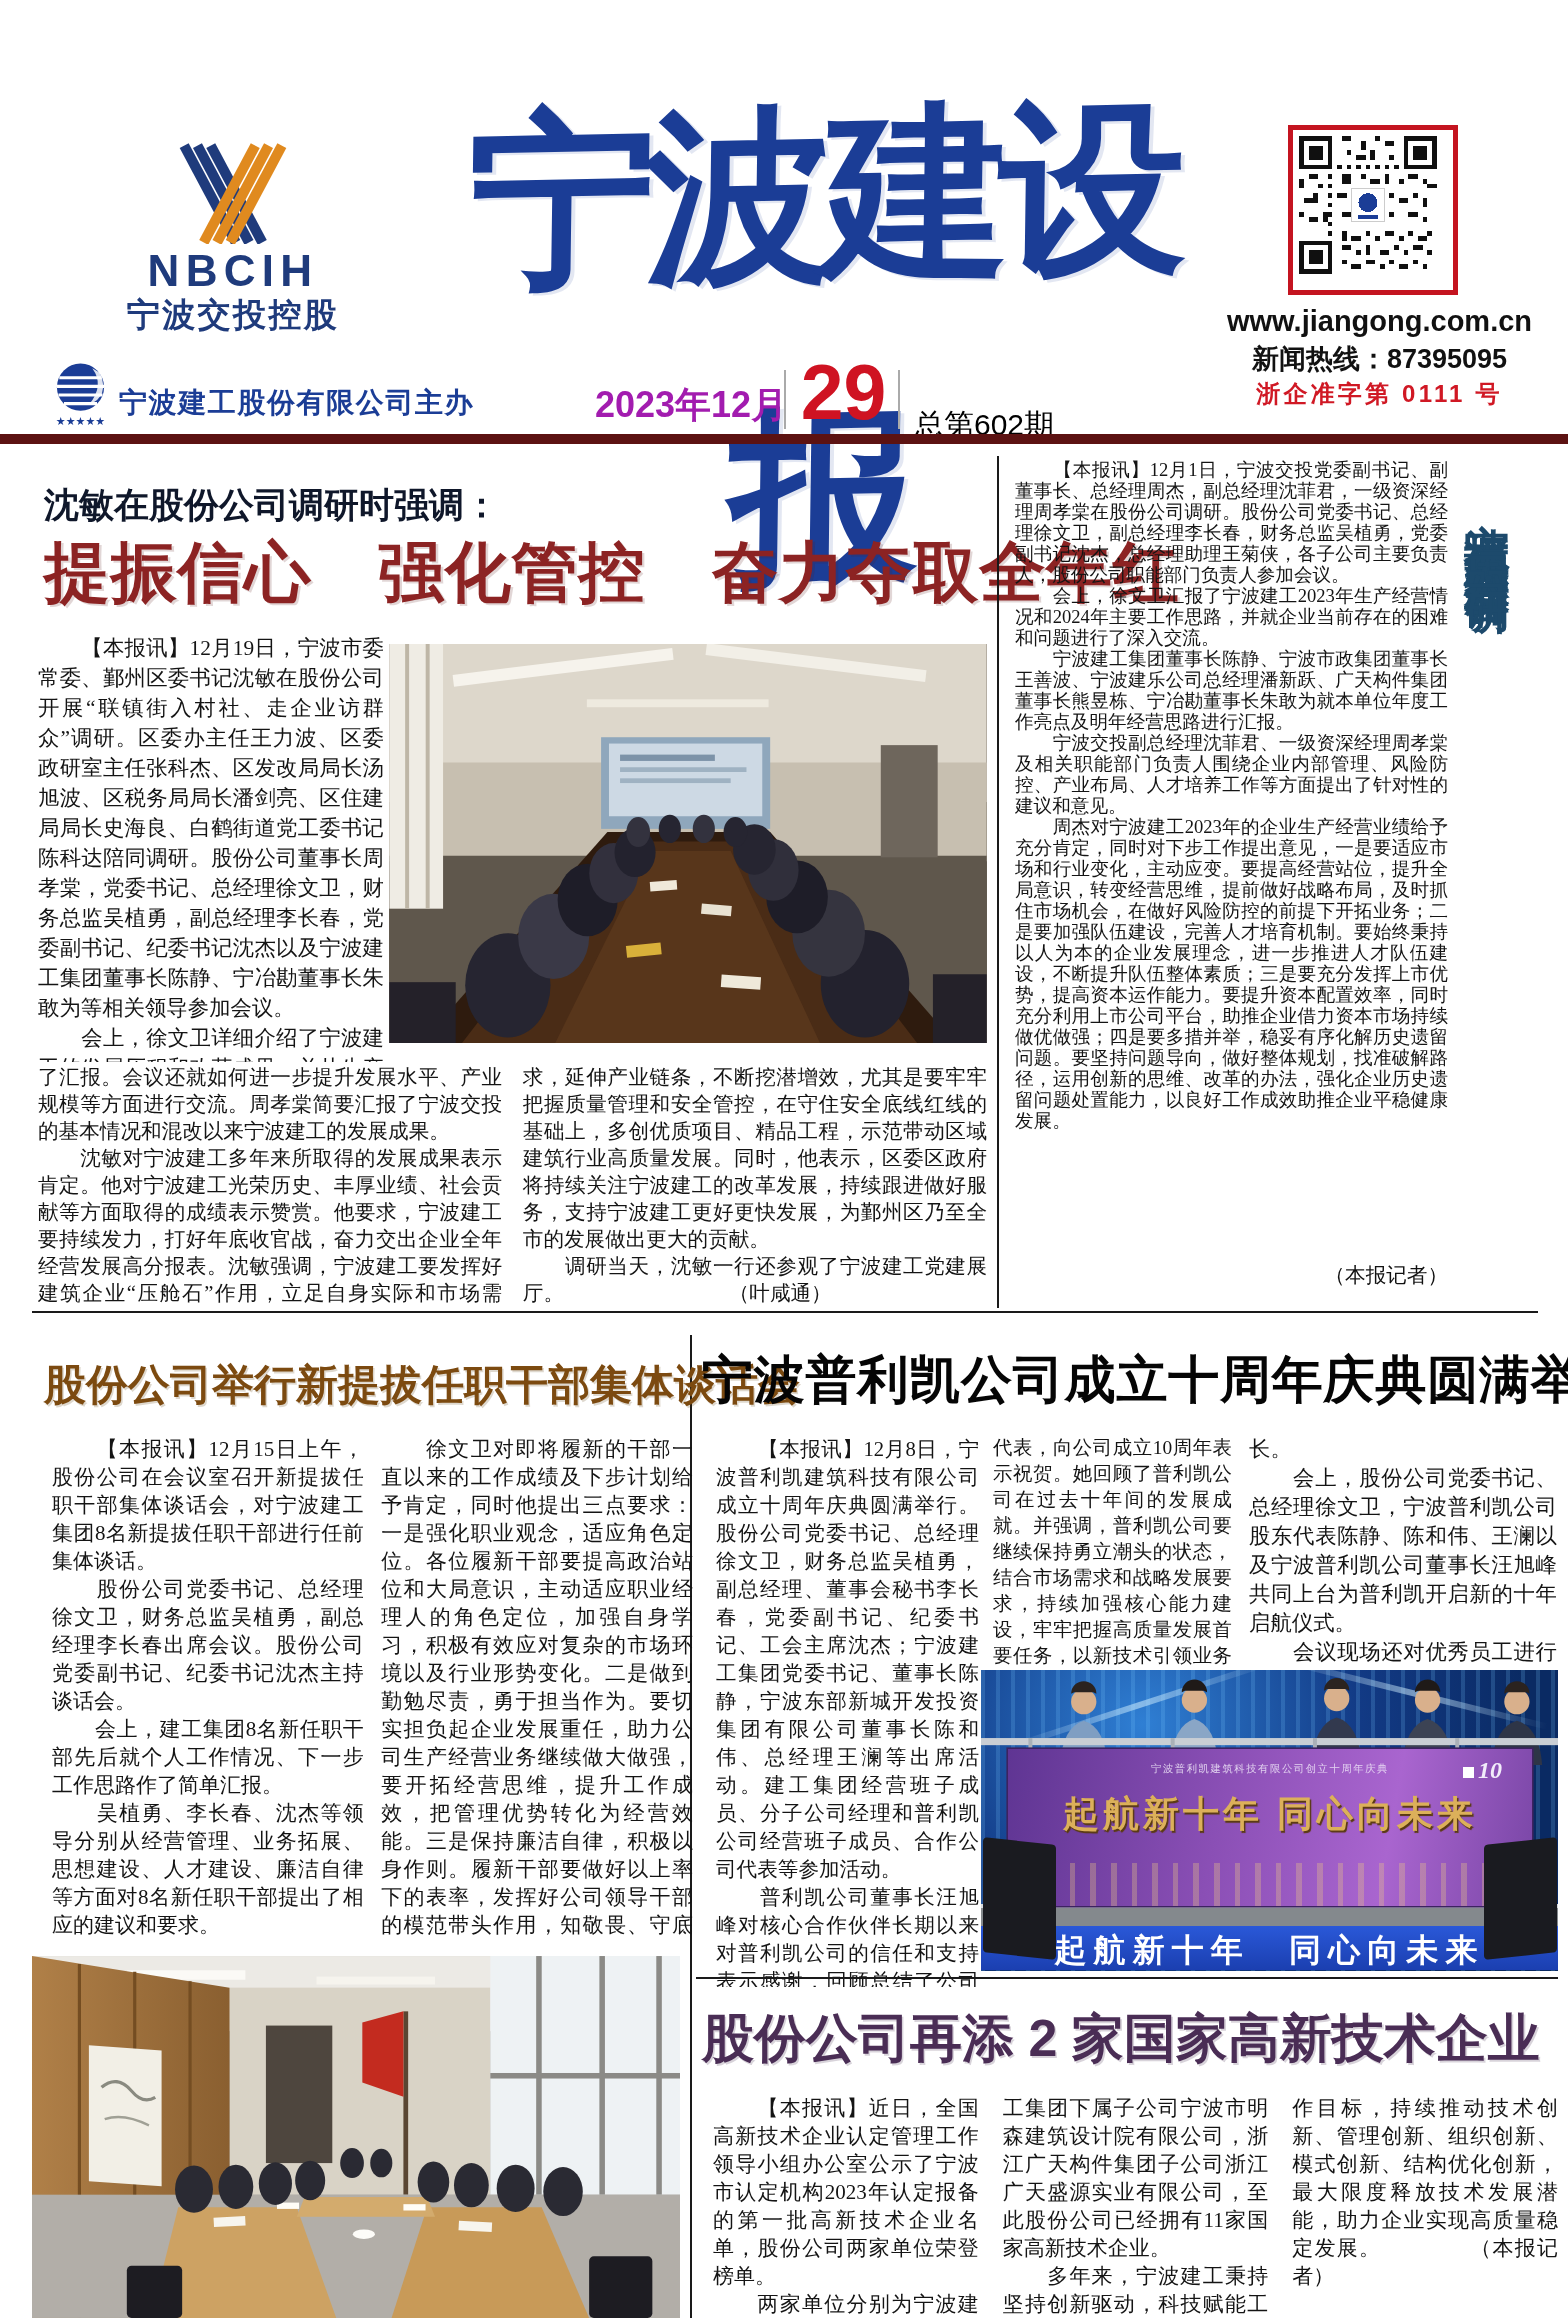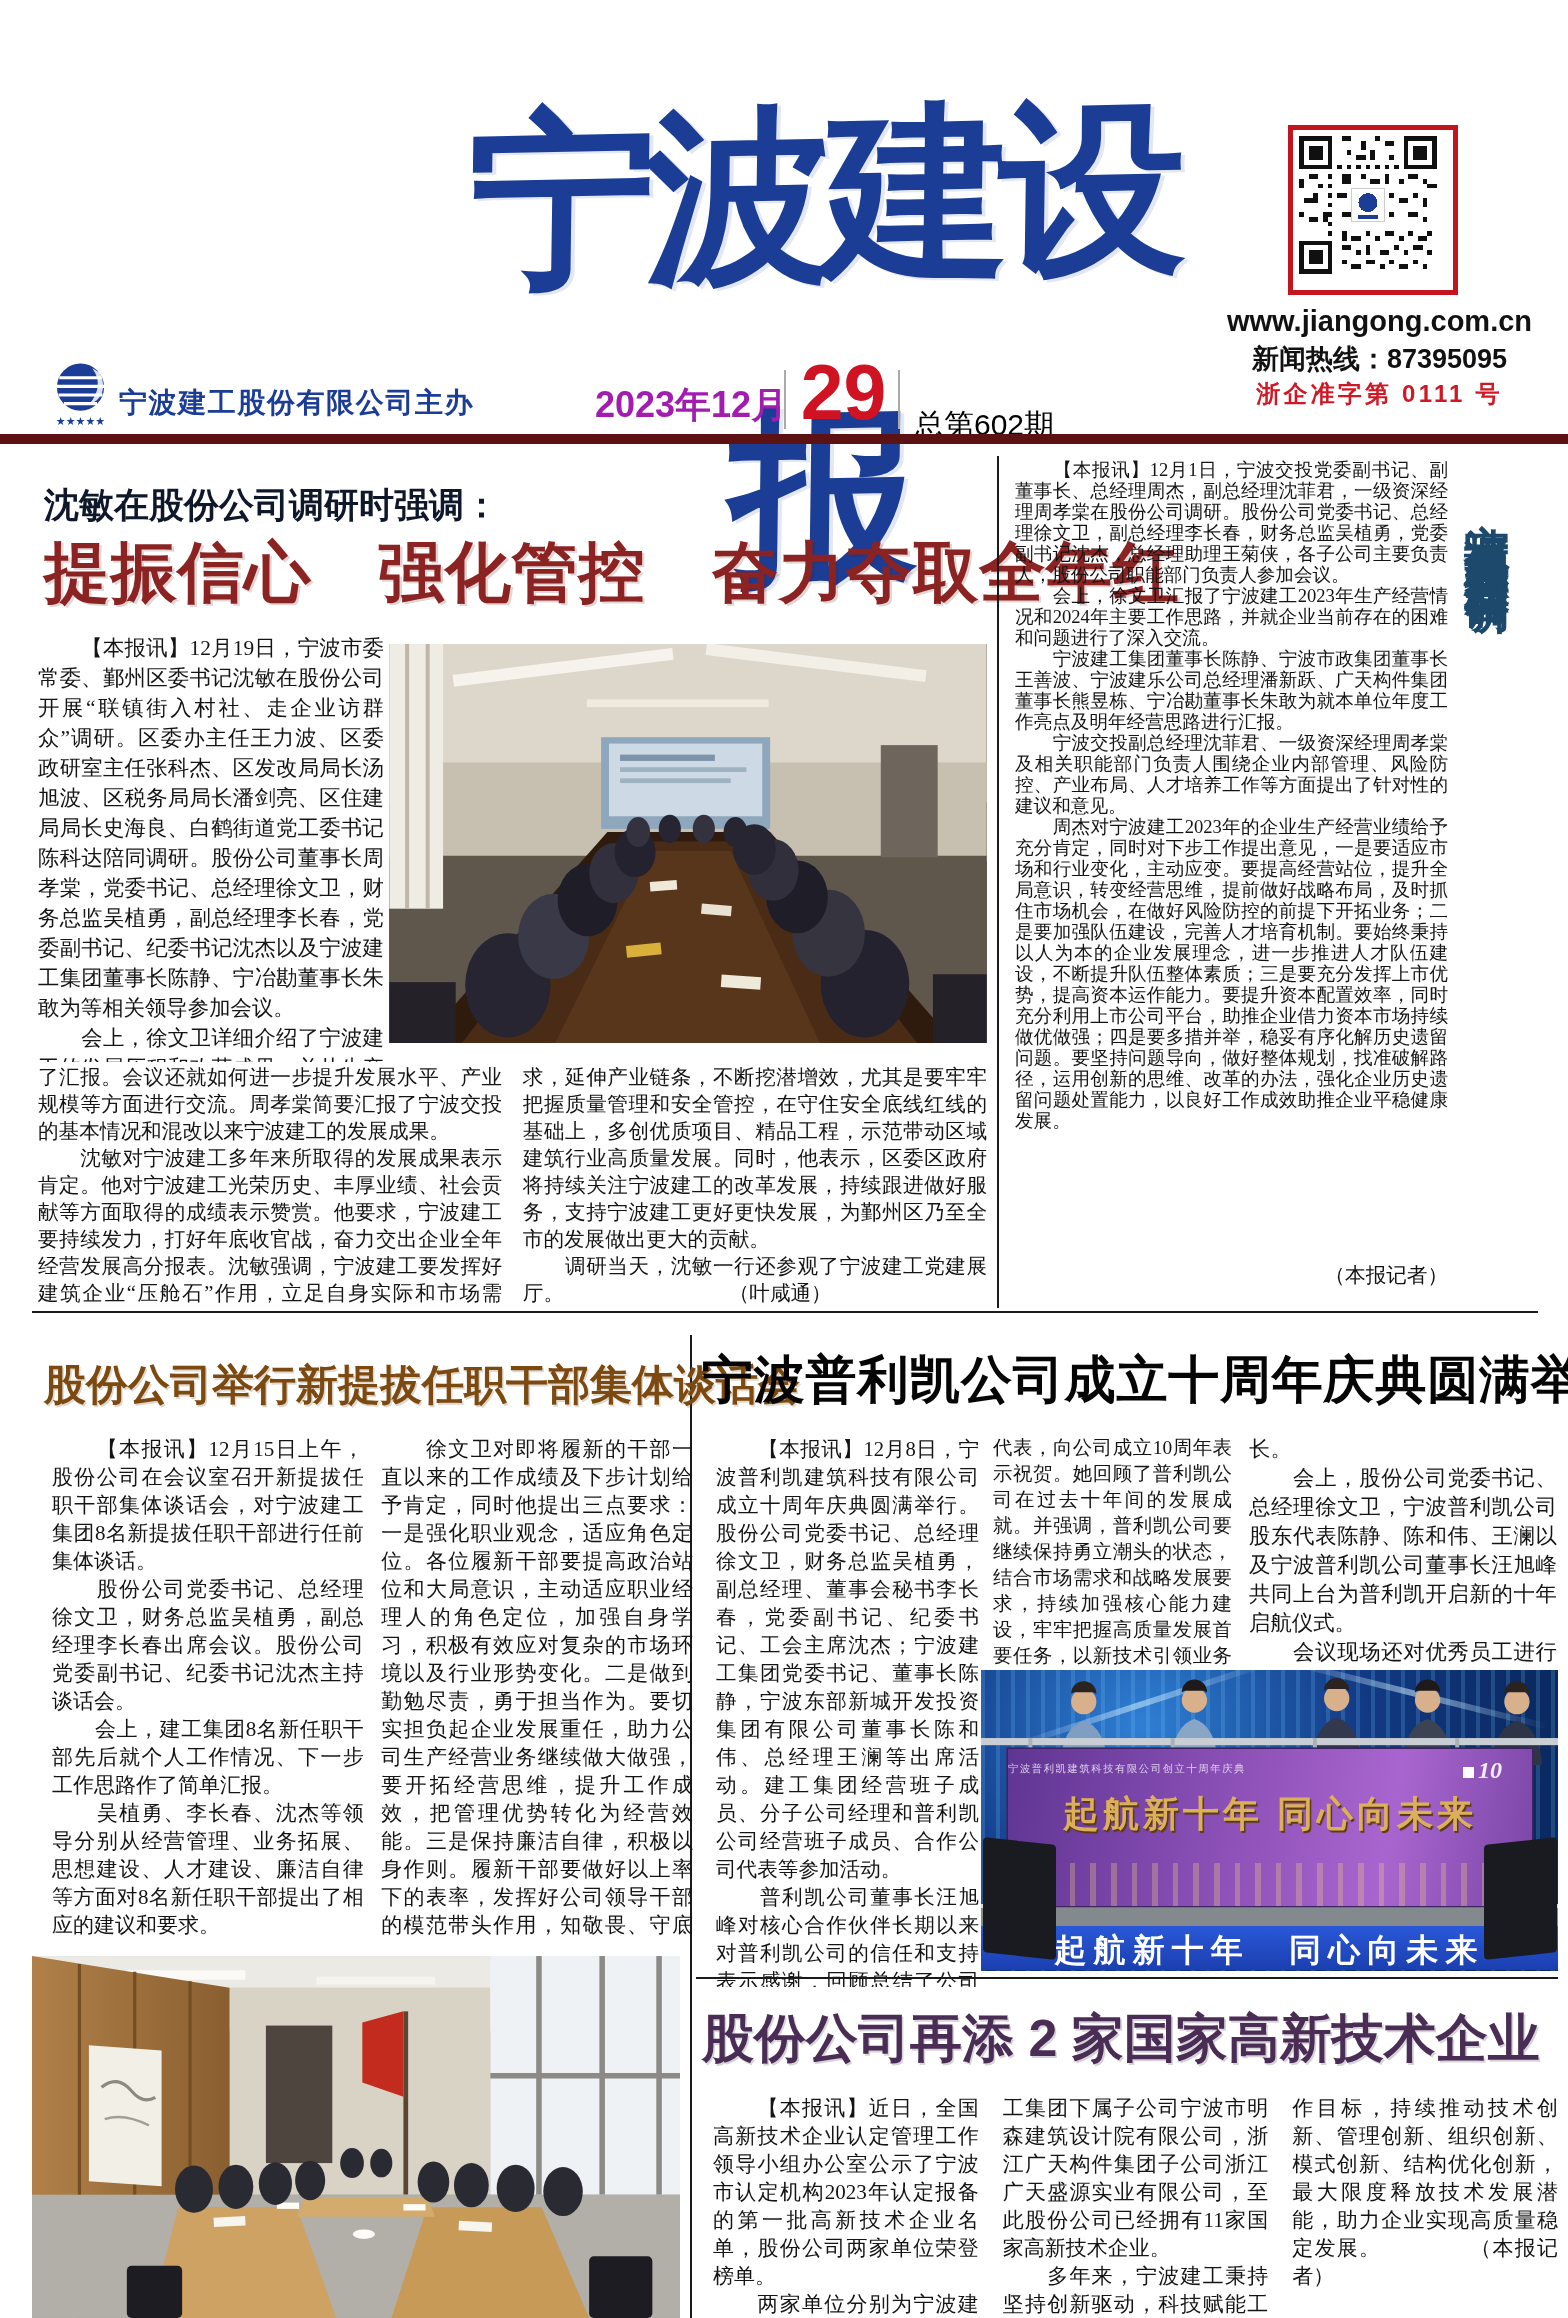--- a/index.html
+++ b/index.html
@@ -61,21 +61,21 @@
     background:
       repeating-linear-gradient(90deg, rgba(120,200,255,.20) 0 4px, rgba(10,40,110,0) 4px 15px),
       radial-gradient(circle at 28% 18%, #2f7fd4 0%, #123a85 45%, #0a2a63 80%);}
   .stage-beam{position:absolute;background:linear-gradient(90deg,rgba(255,255,255,0),rgba(210,240,255,.55),rgba(255,255,255,0));height:5.5px;width:269px;}
   .stage-people{position:absolute;left:0;top:0;width:577px;height:95px;}
   .stage-banner{position:absolute;left:27px;top:79px;width:524px;height:157px;z-index:3;
     background:linear-gradient(100deg,#5f3593 0%,#8a4fb5 40%,#a965cf 72%,#7946a6 100%);
     box-shadow:0 0 0 1.6px #3c2360;}
   .stage-banner::after{content:"";position:absolute;left:0;bottom:0;width:100%;height:43px;
     background:repeating-linear-gradient(90deg, rgba(235,200,130,.33) 0 5.5px, rgba(0,0,0,0) 5.5px 20.6px);}
-  .banner-small{position:absolute;left:0;top:12.7px;width:100%;font-size:10.3px;color:#efe6f8;opacity:.85;letter-spacing:1.6px;}
+  .banner-small{position:absolute;left:0;top:12.7px;width:100%;text-align:center;font-size:10.3px;color:#efe6f8;opacity:.85;letter-spacing:1.6px;}
   .banner-main{position:absolute;left:0;top:41px;width:100%;text-align:center;font-weight:bold;font-size:36px;
     font-family:"Liberation Sans",sans-serif;color:#dcb05a;letter-spacing:4px;text-shadow:1.6px 1.6px 0.8px #5a3a12;}
   .banner-badge{position:absolute;right:30px;top:8px;font-weight:bold;font-size:24px;color:#f2ecfa;font-style:italic;}
   .banner-badge::before{content:"";display:inline-block;width:11px;height:11px;background:#fff;margin-right:4px;}
   .stage-floor{position:absolute;left:0;top:234px;width:577px;height:24px;z-index:2;
     background:linear-gradient(180deg,#d8dbde 0 4px,#84898d 4px 100%);}
   .stage-ledstrip{position:absolute;left:0;top:256px;width:577px;height:44px;z-index:4;
     background:linear-gradient(180deg,#2a58d8,#1b3fb0);}
   .led-text{position:absolute;left:0;top:3.2px;width:100%;text-align:center;font-weight:bold;font-size:32px;
     font-family:"Liberation Sans",sans-serif;color:#fff;letter-spacing:7.1px;}
@@ -87,20 +87,32 @@
   .hitech-headline{left:702px;top:2004px;width:857px;text-align:left;font-weight:bold;font-size:52px;
                    font-family:"Liberation Sans",sans-serif;color:#4a2d55;text-shadow:1.6px 1.6px 0 rgba(60,35,70,.2);white-space:nowrap;}
   .hitech-body{left:713px;top:2094px;width:845px;height:225px;font-size:21px;line-height:28px;
                column-count:3;column-gap:24px;column-fill:auto;}
 </style>
 </head>
 <body>
 
 <div id="page">
 
+  <div class="abs logo-box">
+    <svg width="150" height="125" viewBox="0 0 185 160">
+      <path d="M96 158 Q64 98 30 34" stroke="#1f3b7c" stroke-width="13" fill="none"></path>
+      <path d="M113 158 Q81 98 47 34" stroke="#1f3b7c" stroke-width="13" fill="none"></path>
+      <path d="M130 158 Q98 98 64 34" stroke="#1f3b7c" stroke-width="13" fill="none"></path>
+      <path d="M55 158 Q87 98 121 34" stroke="#e08a1f" stroke-width="13" fill="none"></path>
+      <path d="M72 158 Q104 98 138 34" stroke="#e08a1f" stroke-width="13" fill="none"></path>
+      <path d="M89 158 Q121 98 155 34" stroke="#e08a1f" stroke-width="13" fill="none"></path>
+    </svg>
+    <div class="logo-acronym">NBCIH</div>
+    <div class="logo-name">宁波交投控股</div>
+  </div>
 
   <div class="abs masthead">宁波建设报</div>
 
   <div class="abs qr-box">
     <svg width="138" height="138" viewBox="0 0 29 29" shape-rendering="crispEdges">
       <g fill="#101010">
         <path d="M0 0h7v7h-7zM1 1v5h5v-5z" fill-rule="evenodd"></path>
           <rect x="2" y="2" width="3" height="3"></rect>
         <path d="M22 0h7v7h-7zM23 1v5h5v-5z" fill-rule="evenodd"></path>
           <rect x="24" y="2" width="3" height="3"></rect>

